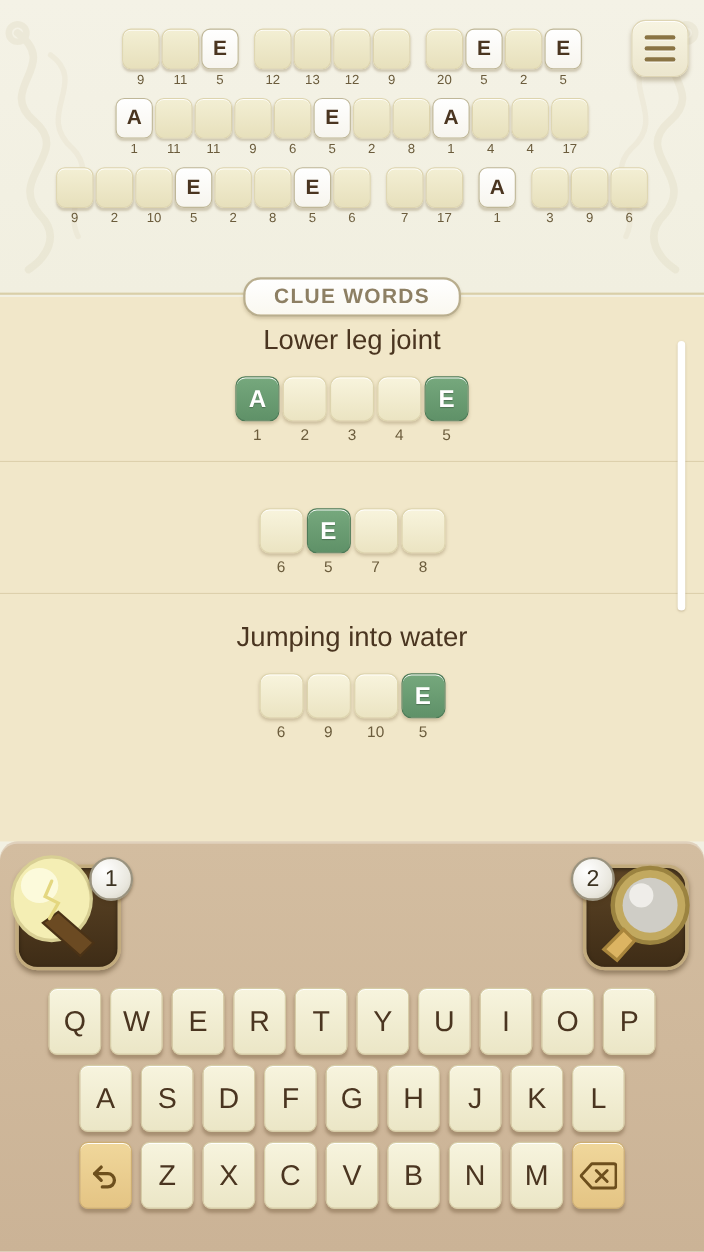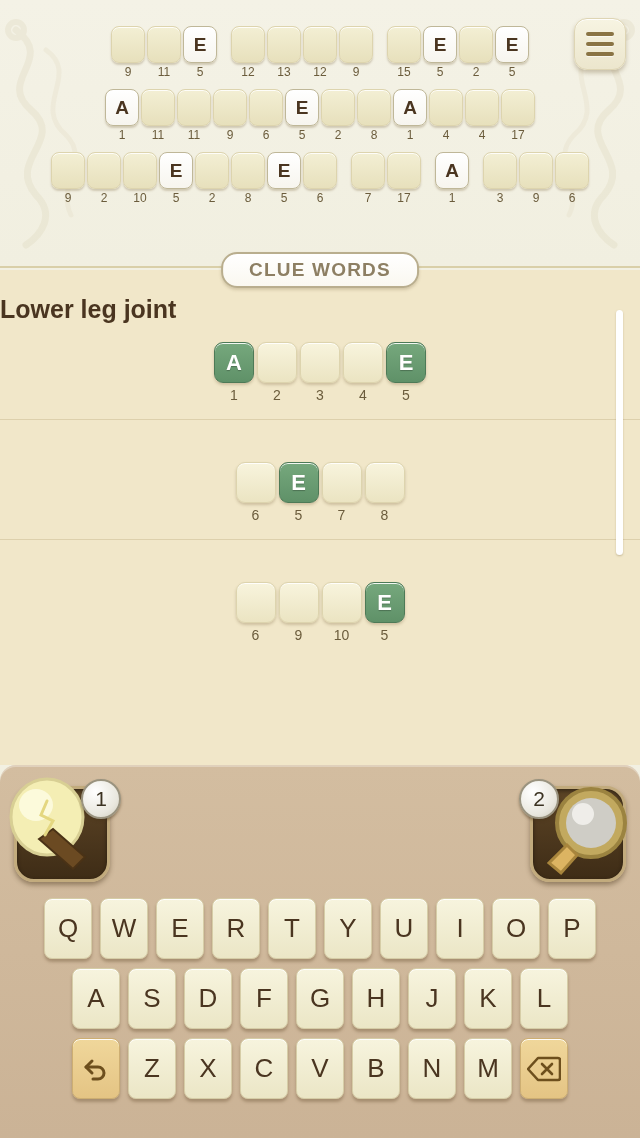--- a/index.html
+++ b/index.html
@@ -73,21 +73,21 @@
   }
 
   
   .clue-panel {
     position: absolute; left: 0; top: 270px; width: 640px; height: 495px;
     background: #f1e7c9; overflow: hidden;
   }
   .clue-item { position: relative; padding: 24px 0 16px; }
   .clue-item + .clue-item { border-top: 1px solid #ddd0ac; }
   .clue-text {
-    text-align: left; font-size: 25px; color: #4a3520; line-height: 30px; font-weight: bold;
+    text-align: center; font-size: 25px; color: #4a3520; line-height: 30px;
   }
   .clue-tiles { display: flex; justify-content: center; gap: 3px; margin-top: 18px; }
   .ctile { width: 40px; }
   .ctile .face {
     width: 40px; height: 41px; border-radius: 9px;
     background: linear-gradient(180deg,#f8f4dd 0%, #ebe4c2 100%);
     border: 1px solid #ddd4ae;
     box-shadow: 0 2px 3px rgba(130,110,70,.32), inset 0 1px 0 rgba(255,255,255,.9);
     display: flex; align-items: center; justify-content: center;
     font-size: 22px; font-weight: bold; color: #4a3520;
@@ -216,21 +216,21 @@
               <div class="num">12</div>
             </div>
             <div class="btile">
               <div class="face"></div>
               <div class="num">9</div>
             </div>
           </div>
           <div class="word-group">
             <div class="btile">
               <div class="face"></div>
-              <div class="num">15</div>
+              <div class="num">20</div>
             </div>
             <div class="btile filled">
               <div class="face">E</div>
               <div class="num">5</div>
             </div>
             <div class="btile">
               <div class="face"></div>
               <div class="num">2</div>
             </div>
             <div class="btile filled">
@@ -403,20 +403,21 @@
               <div class="face"></div>
               <div class="num">7</div>
             </div>
             <div class="ctile">
               <div class="face"></div>
               <div class="num">8</div>
             </div>
           </div>
         </div>
         <div class="clue-item">
+          <div class="clue-text">Jumping into water</div>
           <div class="clue-tiles">
             <div class="ctile">
               <div class="face"></div>
               <div class="num">6</div>
             </div>
             <div class="ctile">
               <div class="face"></div>
               <div class="num">9</div>
             </div>
             <div class="ctile">

